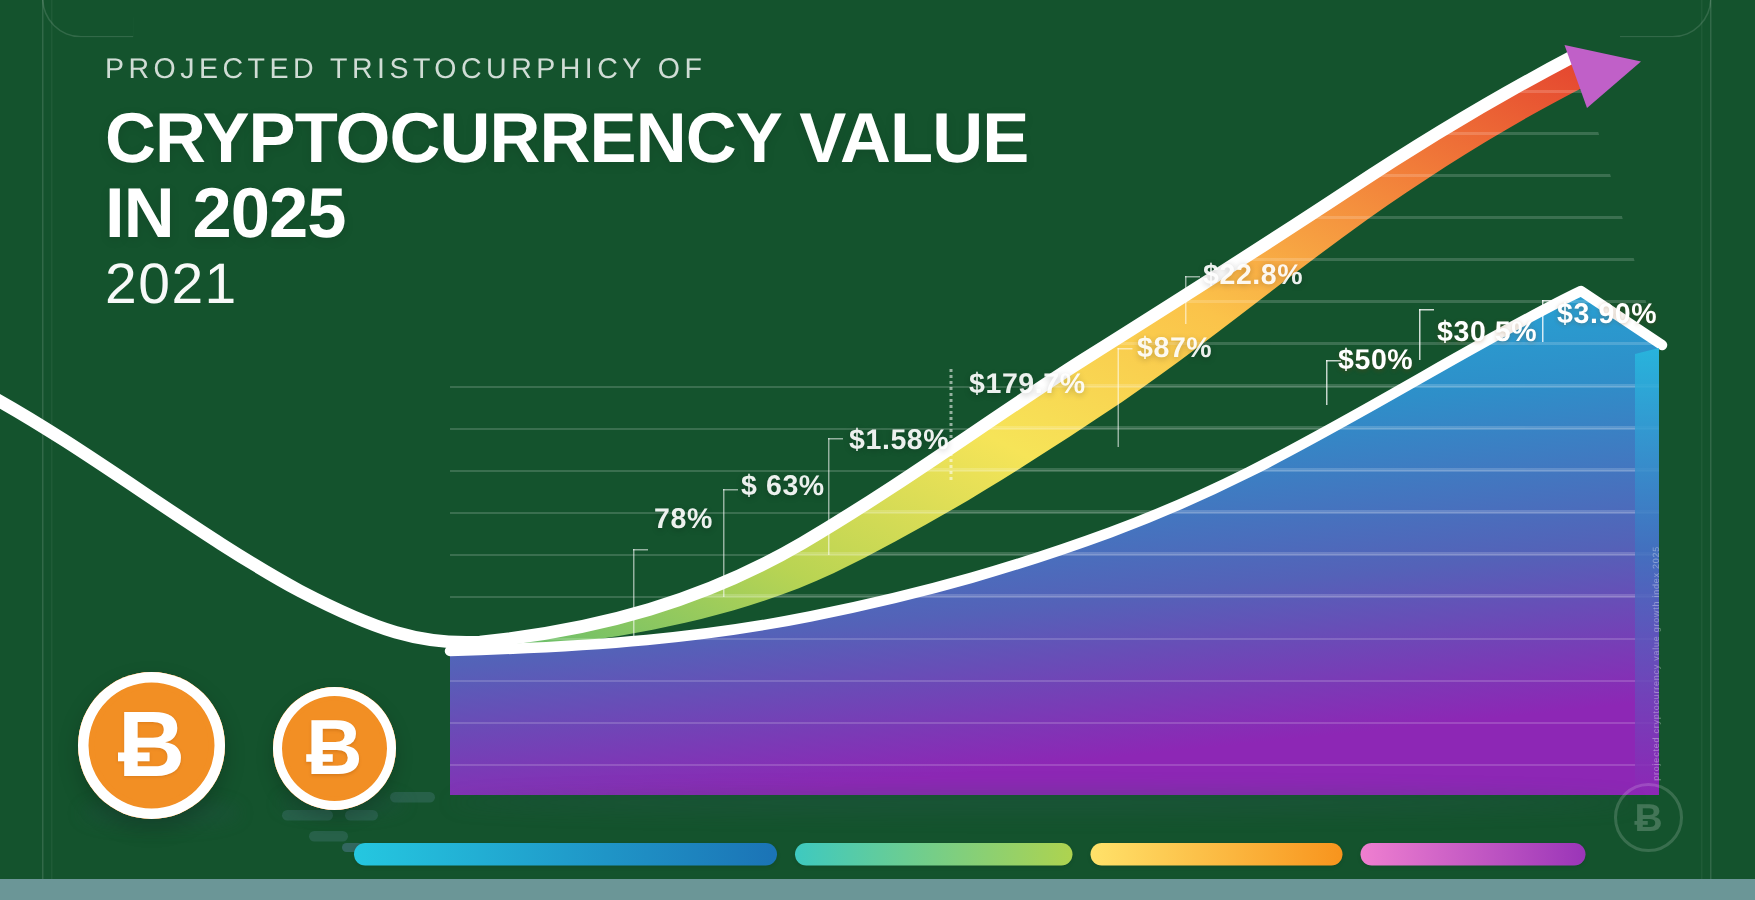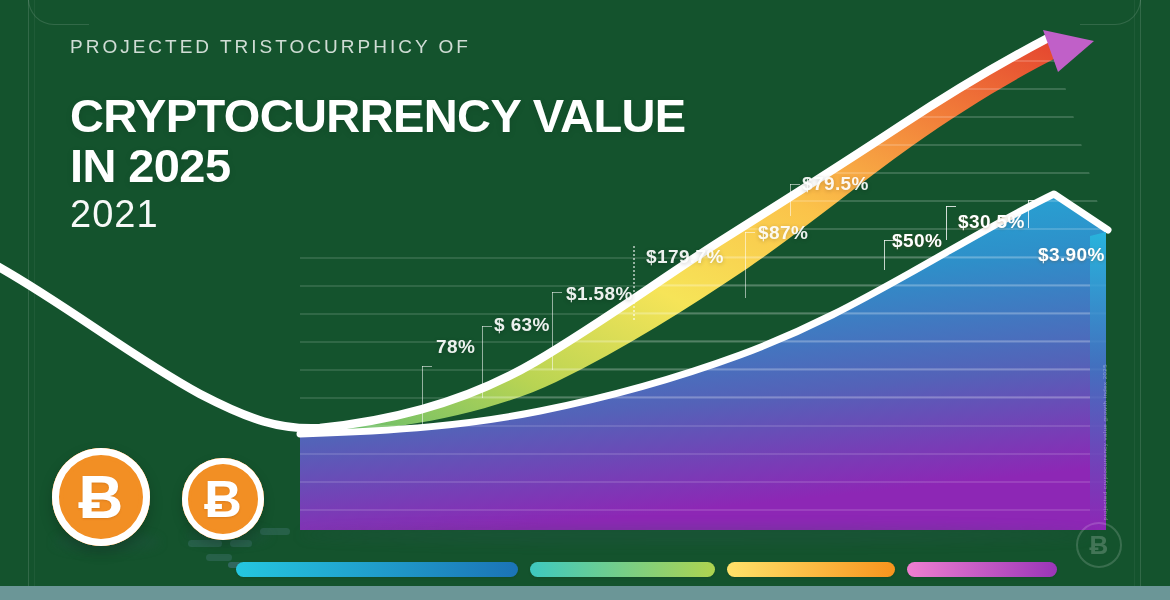--- a/index.html
+++ b/index.html
@@ -26,21 +26,21 @@
 
   
   .title-block{position:absolute;left:70px;top:36px;width:720px;z-index:30;}
   .kicker{
     color:rgba(255,255,255,.80);
     font-size:19px;letter-spacing:3.0px;font-weight:400;
     text-transform:uppercase;line-height:1.2;white-space:nowrap;
   }
   .headline{
     color:#ffffff;font-size:47px;font-weight:700;line-height:1.06;
-    letter-spacing:-0.6px;margin-top:32px;text-transform:uppercase;
+    letter-spacing:-0.6px;margin-top:8px;text-transform:uppercase;
     text-shadow:0 2px 7px rgba(0,0,0,.10);
   }
   .headline .l2{display:block;}
   .subline{
     color:#ffffff;font-size:38px;font-weight:400;line-height:1.1;
     letter-spacing:1px;margin-top:4px;opacity:.97;
   }
 
   
   .chart-stage{position:absolute;left:0;top:0;width:1170px;height:600px;}
@@ -270,39 +270,39 @@
   <div class="leader" style="left:745px;top:232px;">
     <div class="v" style="height:66px;"></div>
       <div class="h"></div>
   </div>
   <div class="callout" style="left:758px;top:222px;">$87%</div>
 
   <div class="leader" style="left:790px;top:184px;">
     <div class="v" style="height:32px;"></div>
       <div class="h"></div>
   </div>
-  <div class="callout" style="left:802px;top:173px;">$79.5%</div>
+  <div class="callout" style="left:802px;top:173px;">$22.8%</div>
 
   <div class="leader" style="left:884px;top:240px;">
     <div class="v" style="height:30px;background:rgba(255,255,255,.75);"></div>
     <div class="h" style="background:rgba(255,255,255,.75);"></div>
   </div>
   <div class="callout on-warm" style="left:892px;top:230px;">$50%</div>
 
   <div class="leader" style="left:946px;top:206px;">
     <div class="v" style="height:34px;background:rgba(255,255,255,.8);"></div>
     <div class="h" style="background:rgba(255,255,255,.8);"></div>
   </div>
   <div class="callout on-warm" style="left:958px;top:211px;">$30 5%</div>
 
   <div class="leader" style="left:1028px;top:200px;">
     <div class="v" style="height:28px;background:rgba(255,255,255,.8);"></div>
     <div class="h" style="background:rgba(255,255,255,.8);"></div>
   </div>
-  <div class="callout on-warm" style="left:1038px;top:199px;margin-top:45px;">$3.90%</div>
+  <div class="callout on-warm" style="left:1038px;top:199px;">$3.90%</div>
 
   <div class="coin-shadow shadow-a"></div>
   <div class="coin-shadow shadow-b"></div>
 
   <div class="coin coin-a">
     <span class="glyph">Ƀ</span>
   </div>
   <div class="coin coin-b">
     <span class="glyph">Ƀ</span>
   </div>

